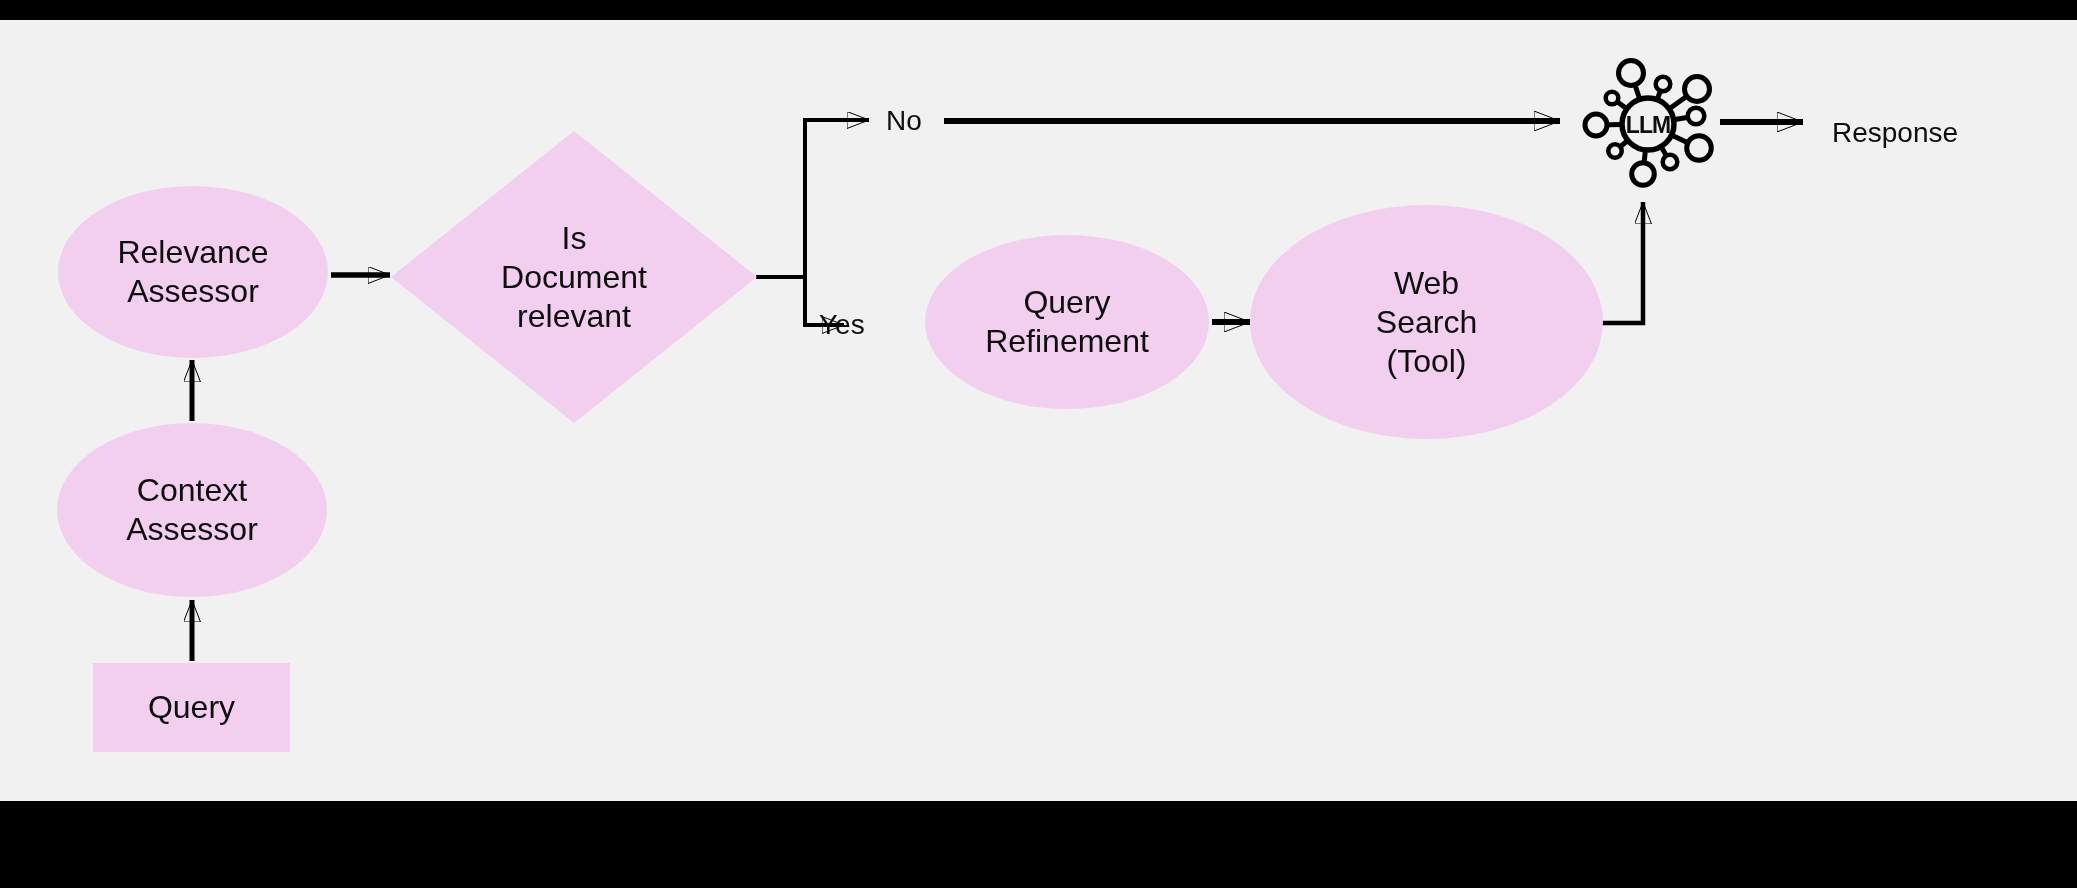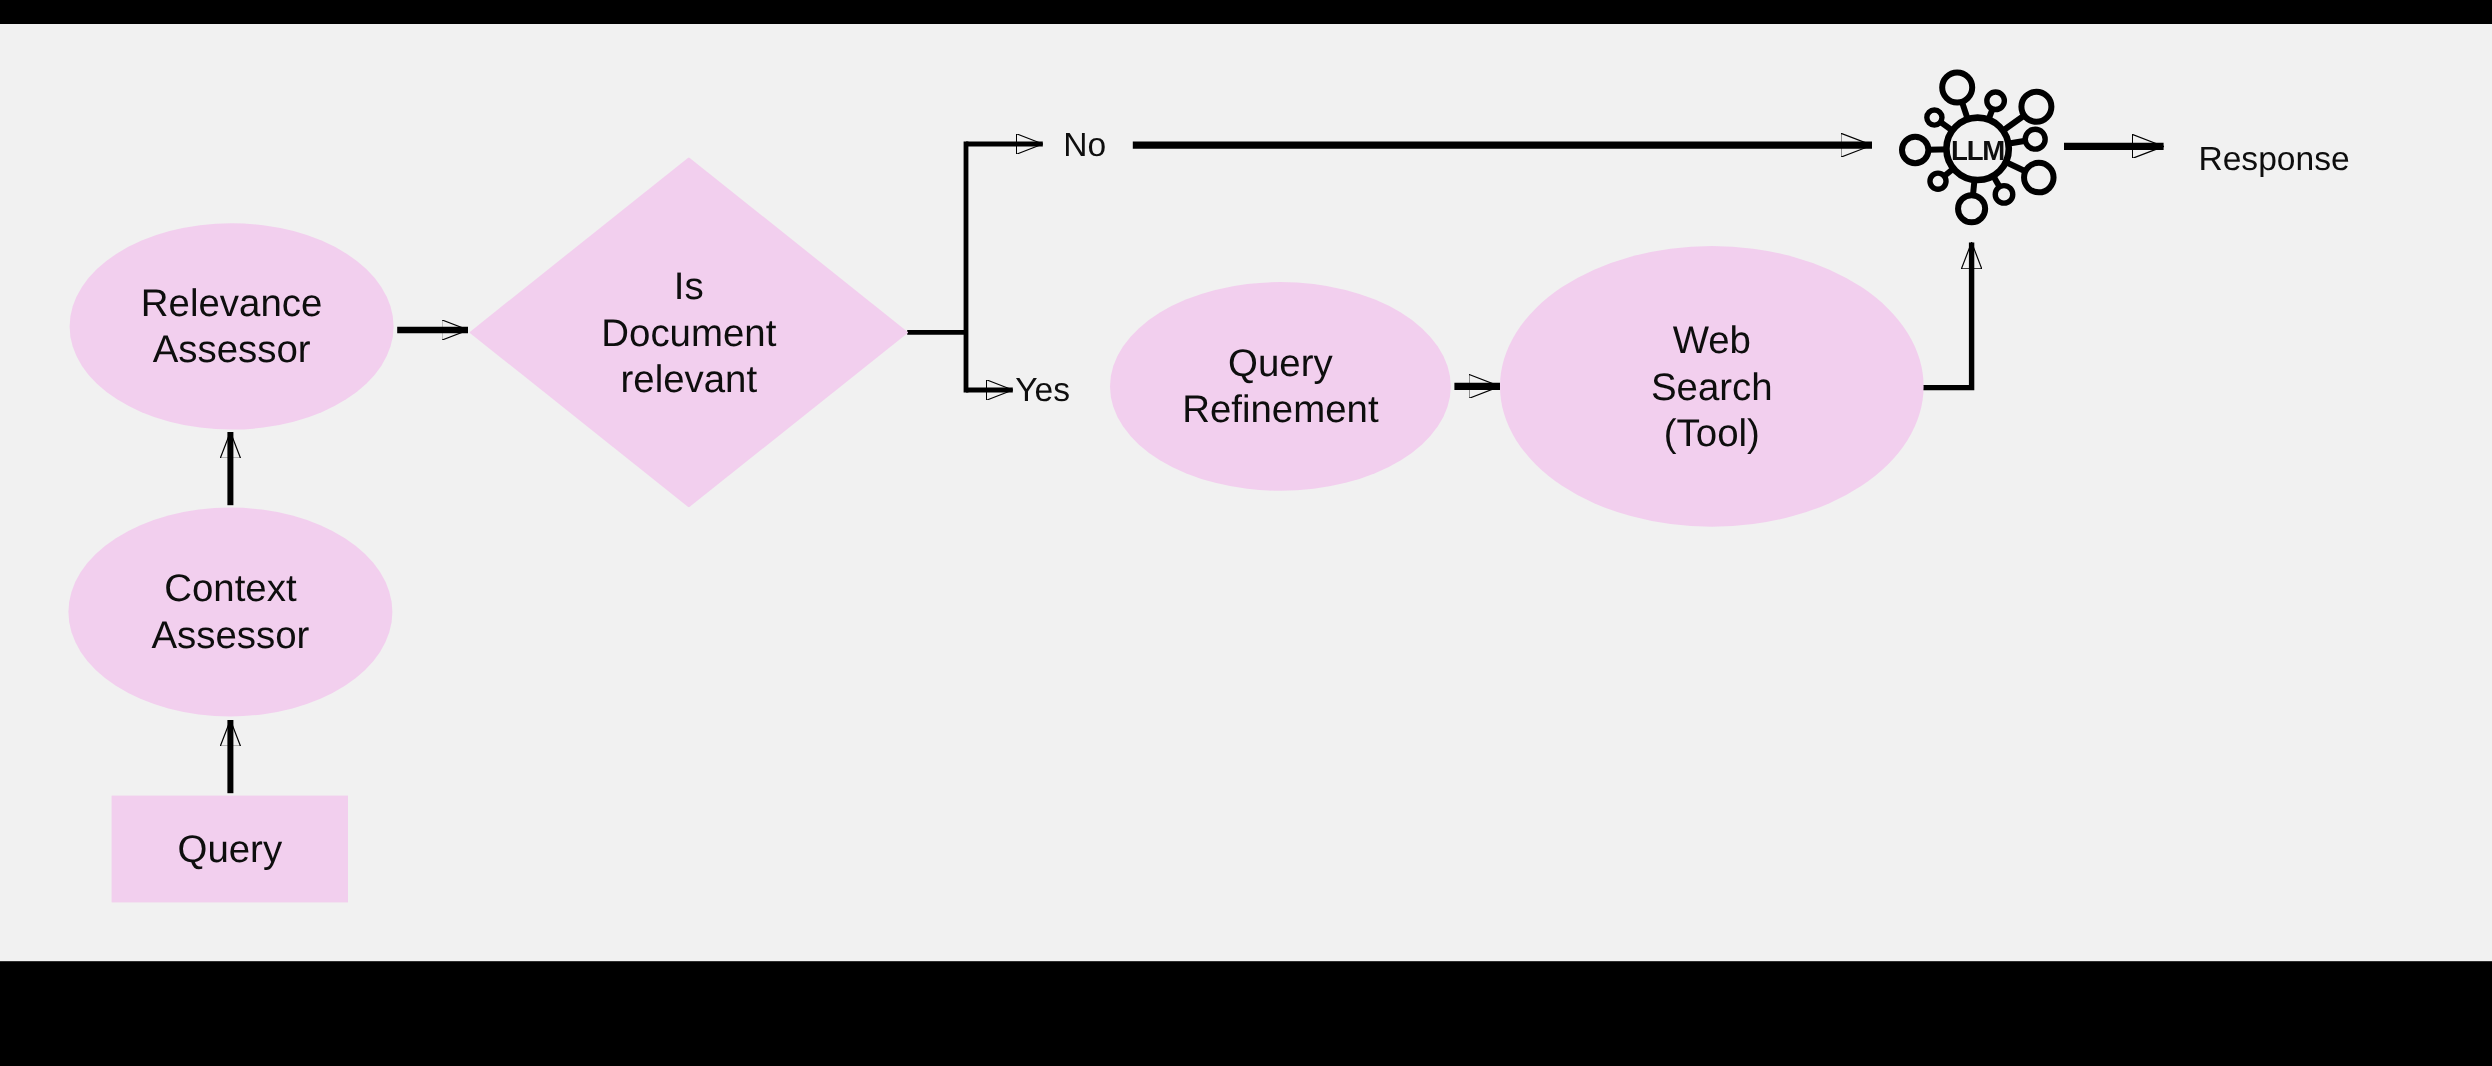--- a/index.html
+++ b/index.html
@@ -106,21 +106,21 @@
 Refinement</span>
   </div>
 
   <div class="node ellipse" style="left:1250px;top:205px;width:353px;height:234px;">
     <span>Web
 Search
 (Tool)</span>
   </div>
 
   <div class="flow-label" style="left:886px;top:100px;">No</div>
-  <div class="flow-label" style="left:846px;top:304px;">Yes</div>
+  <div class="flow-label" style="left:819px;top:304px;">Yes</div>
 
   <svg class="llm-icon" width="136" height="136" viewBox="0 0 136 136">
     <g>
       <line x1="68" y1="68" x2="51" y2="17"></line>
       <line x1="68" y1="68" x2="83" y2="28"></line>
       <line x1="68" y1="68" x2="117" y2="33"></line>
       <line x1="68" y1="68" x2="32" y2="42"></line>
       <line x1="68" y1="68" x2="16" y2="69"></line>
       <line x1="68" y1="68" x2="116" y2="60"></line>
       <line x1="68" y1="68" x2="119" y2="92"></line>

